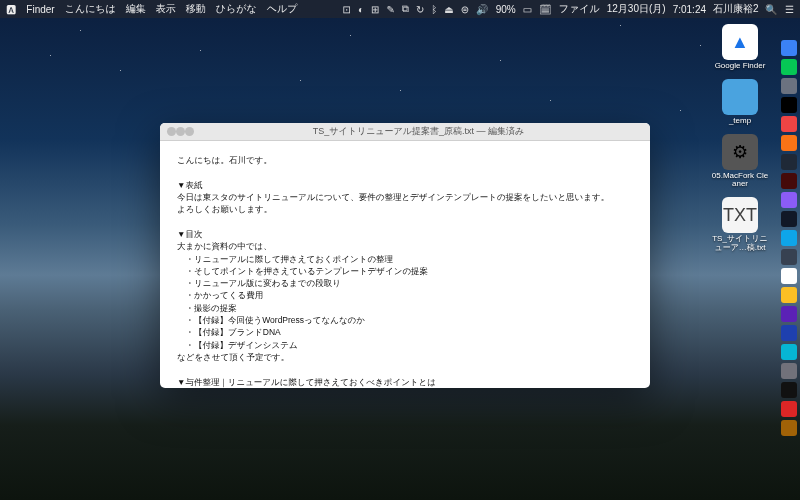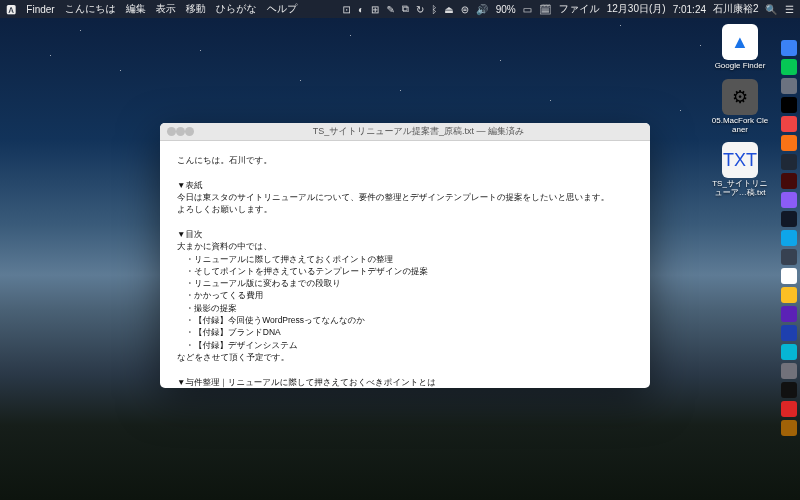--- a/index.html
+++ b/index.html
@@ -27,21 +27,21 @@
   position: absolute; top: 24px; right: 30px;
   display: flex; flex-direction: column; gap: 8px; align-items: center;
   z-index: 10;
 }
 .dicon { width: 60px; display: flex; flex-direction: column; align-items: center; gap: 2px; cursor: pointer; }
 .dicon .ii { width: 36px; height: 36px; border-radius: 6px; display: flex; align-items: center; justify-content: center; font-size: 18px; }
 .dicon .lbl { color: #fff; font-size: 8px; text-align: center; text-shadow: 0 1px 2px rgba(0,0,0,0.8); line-height: 1.1; word-break: break-all; max-width: 60px; }
 .gdrive { background: #fff; color: #1a73e8; }
 .folder { background: #4aa3df; }
 .cleaner { background: #555; }
-.txtfile { background: #f5f5f5; color: #1d4ed8; font-size: 10px; }
+.txtfile { background: #f5f5f5; color: #404040; font-size: 10px; }
 
 .dock {
   position: absolute; right: 2px; top: 40px; bottom: 10px;
   width: 18px; display: flex; flex-direction: column; gap: 3px;
   align-items: center; z-index: 50;
 }
 .dock .di { width: 16px; height: 16px; border-radius: 3px; flex-shrink: 0; }
 
 .window {
   position: absolute; left: 160px; top: 123px;
@@ -115,20 +115,24 @@
     <span class="ico">☰</span>
   </div>
 </div>
 
 <div class="desktop-icons" id="desktop-icons">
     <div class="dicon">
       <div class="ii gdrive">▲</div>
       <div class="lbl">Google Finder</div>
     </div>
     <div class="dicon">
+      <div class="ii folder"></div>
+      <div class="lbl">_temp</div>
+    </div>
+    <div class="dicon">
       <div class="ii cleaner">⚙</div>
       <div class="lbl">05.MacFork Cleaner</div>
     </div>
     <div class="dicon">
       <div class="ii txtfile">TXT</div>
       <div class="lbl">TS_サイトリニューア…稿.txt</div>
     </div>
   </div>
 
 <div class="dock" id="dock">

